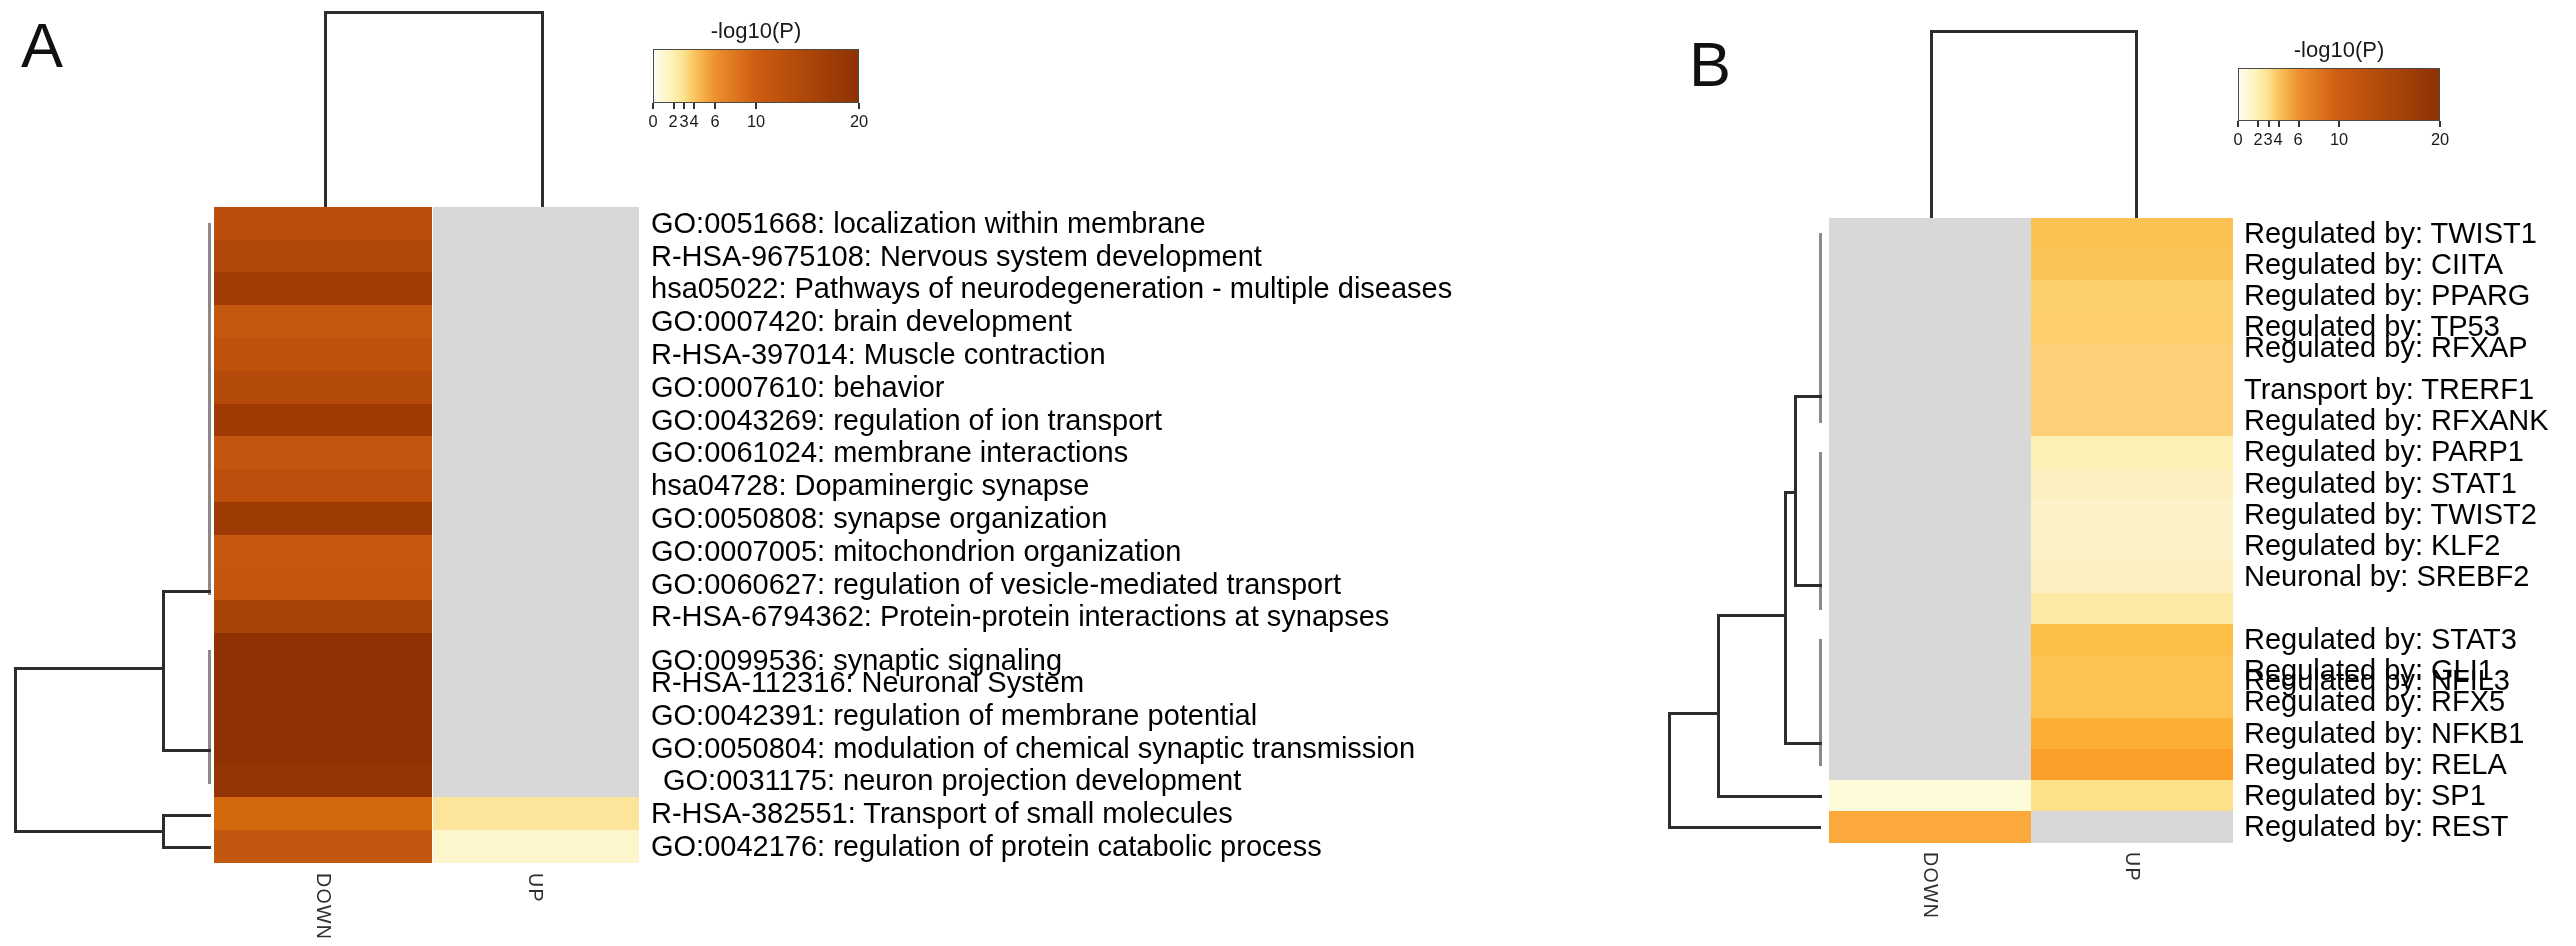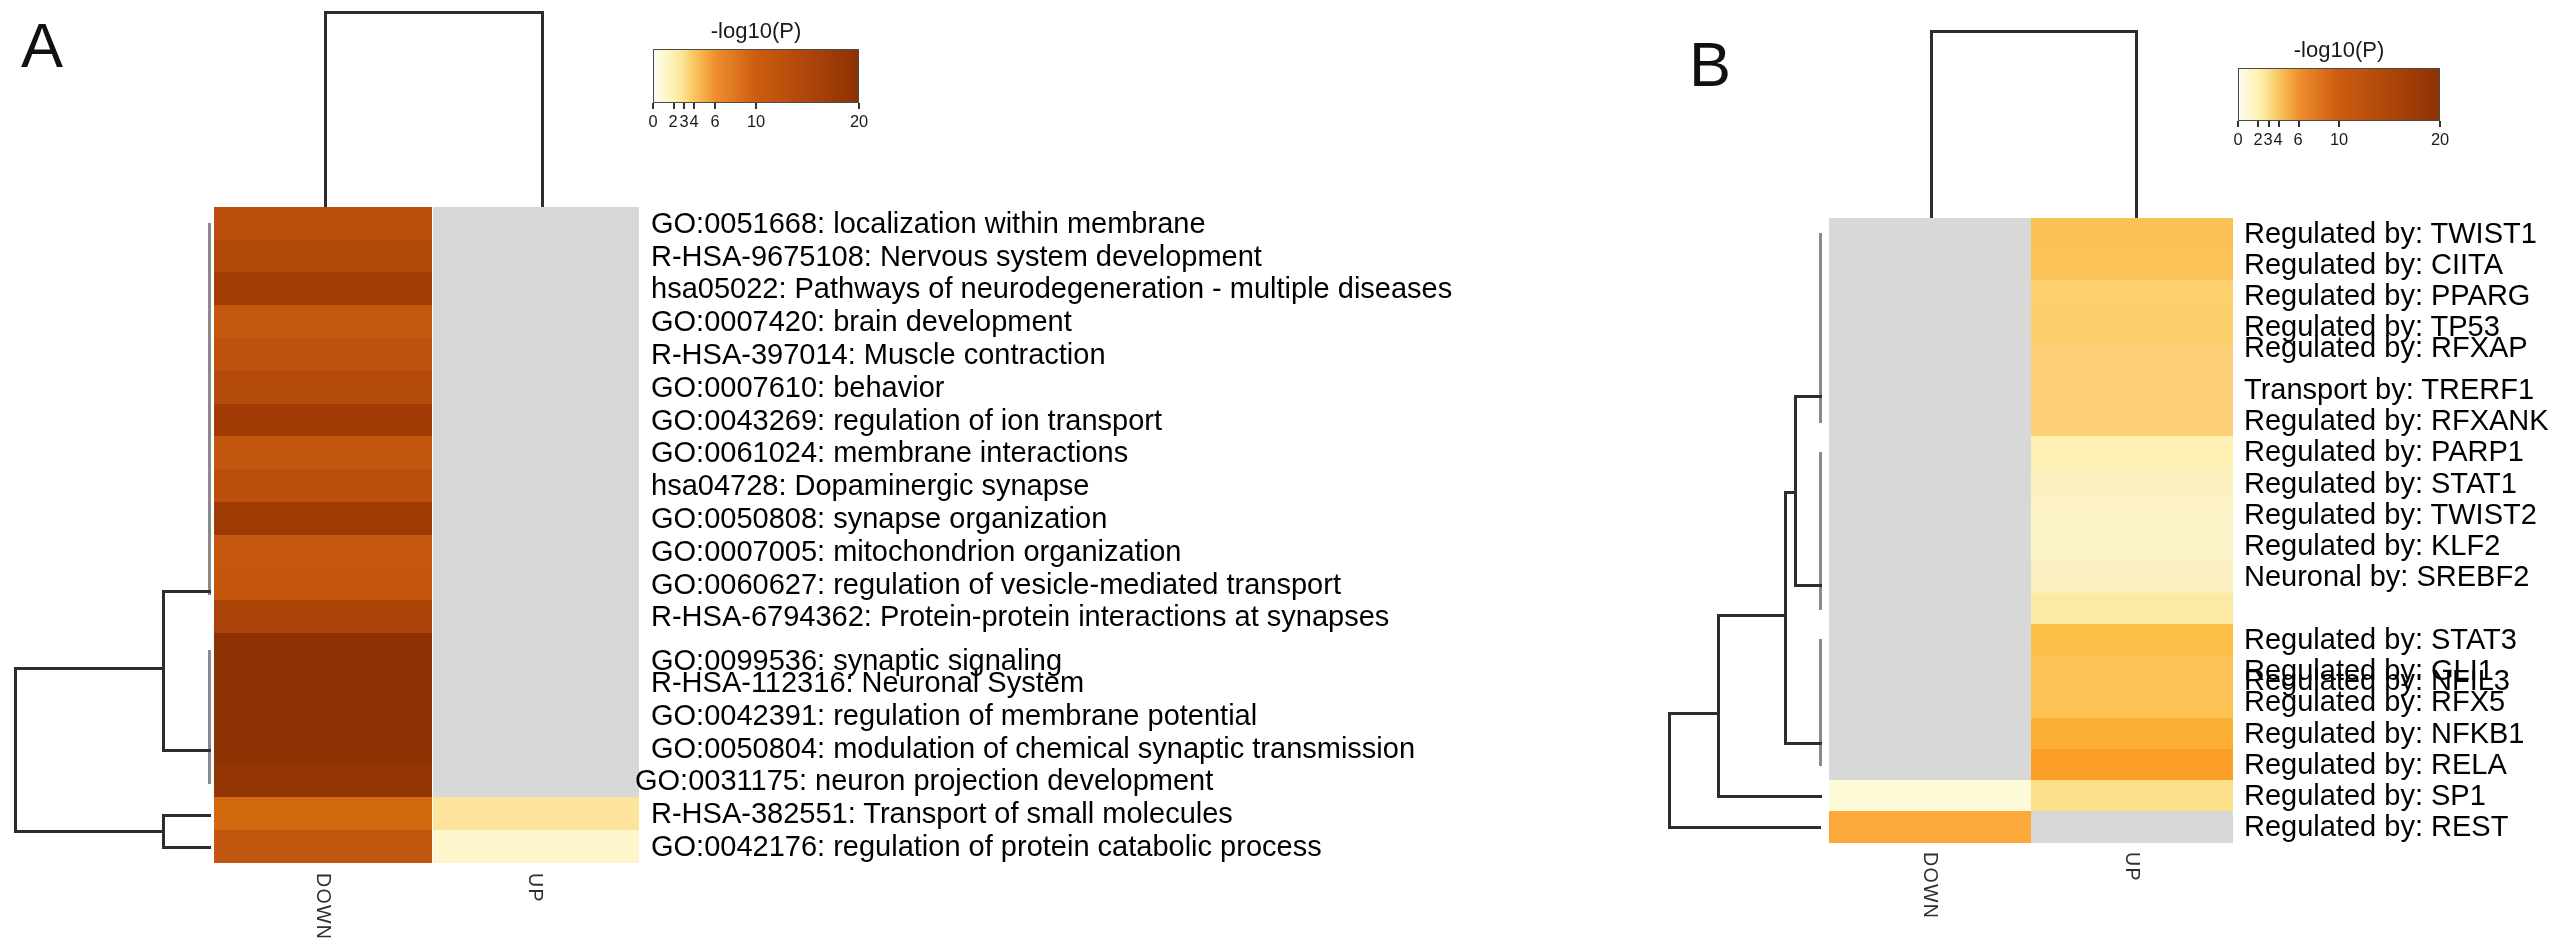--- a/index.html
+++ b/index.html
@@ -96,21 +96,21 @@
         <div class="rowlabel" style="left: 651px; top: 436px; height: 33px; line-height: 33px;">GO:0061024: membrane interactions</div>
         <div class="rowlabel" style="left: 651px; top: 469px; height: 33px; line-height: 33px;">hsa04728: Dopaminergic synapse</div>
         <div class="rowlabel" style="left: 651px; top: 502px; height: 33px; line-height: 33px;">GO:0050808: synapse organization</div>
         <div class="rowlabel" style="left: 651px; top: 535px; height: 33px; line-height: 33px;">GO:0007005: mitochondrion organization</div>
         <div class="rowlabel" style="left: 651px; top: 568px; height: 33px; line-height: 33px;">GO:0060627: regulation of vesicle-mediated transport</div>
         <div class="rowlabel" style="left: 651px; top: 600px; height: 33px; line-height: 33px;">R-HSA-6794362: Protein-protein interactions at synapses</div>
         <div class="rowlabel" style="left: 651px; top: 633px; height: 33px; line-height: 33px; margin-top: 11px;">GO:0099536: synaptic signaling</div>
         <div class="rowlabel" style="left: 651px; top: 666px; height: 33px; line-height: 33px;">R-HSA-112316: Neuronal System</div>
         <div class="rowlabel" style="left: 651px; top: 699px; height: 33px; line-height: 33px;">GO:0042391: regulation of membrane potential</div>
         <div class="rowlabel" style="left: 651px; top: 732px; height: 33px; line-height: 33px;">GO:0050804: modulation of chemical synaptic transmission</div>
-        <div class="rowlabel" style="left: 635px; top: 764px; height: 33px; line-height: 33px;">GO:0031175: neuron projection development</div>
+        <div class="rowlabel" style="left: 663px; top: 764px; height: 33px; line-height: 33px;">GO:0031175: neuron projection development</div>
         <div class="rowlabel" style="left: 651px; top: 797px; height: 33px; line-height: 33px;">R-HSA-382551: Transport of small molecules</div>
         <div class="rowlabel" style="left: 651px; top: 830px; height: 33px; line-height: 33px;">GO:0042176: regulation of protein catabolic process</div>
       </div>
     <div>
         <div class="collabel" style="left: 312px; top: 873px;">DOWN</div>
         <div class="collabel" style="left: 524px; top: 873px;">UP</div>
       </div>
     <div>
       <div class="legend-title" style="left: 756px; top: 17.7px;">-log10(P)</div>
       <div class="legend-bar" style="left: 653px; top: 49px; width: 206px; height: 54px; background: linear-gradient(to right, rgb(253, 252, 240) 0%, rgb(253, 240, 174) 10%, rgb(251, 223, 141) 15%, rgb(249, 196, 92) 20%, rgb(239, 143, 46) 30%, rgb(205, 92, 16) 50%, rgb(142, 49, 4) 100%);"></div>

